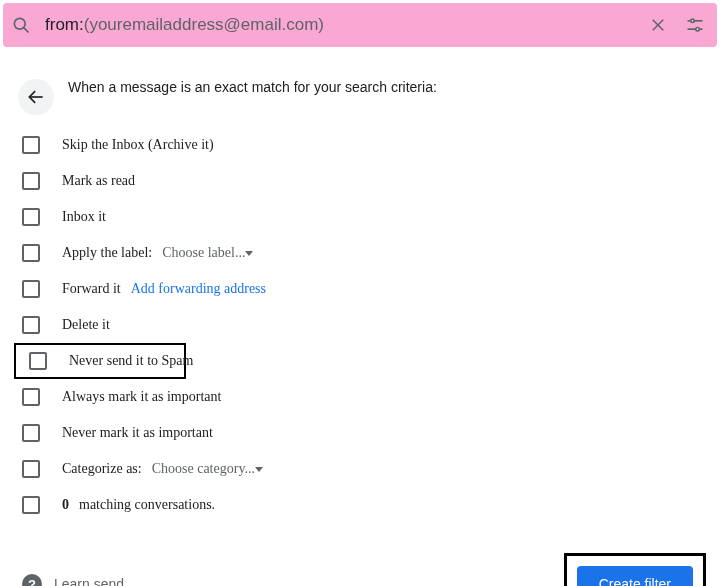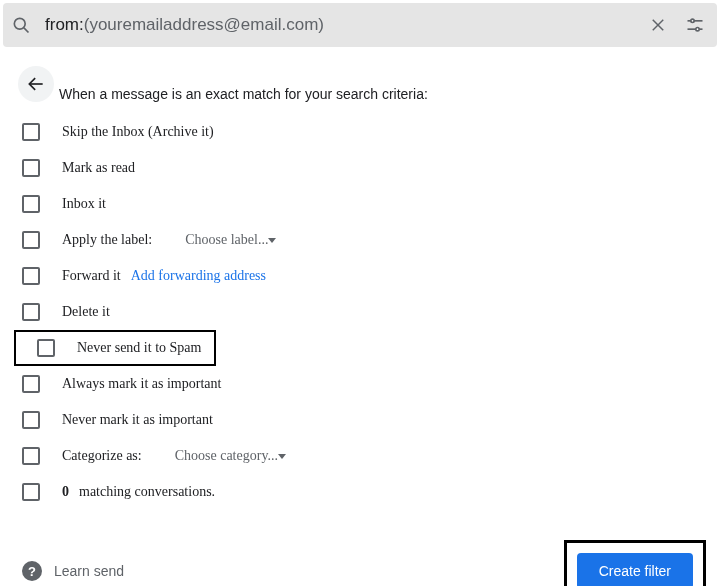--- a/index.html
+++ b/index.html
@@ -7,21 +7,21 @@
     font-family: Arial, Roboto, sans-serif;
     font-size: 14px;
     color: #202124;
     background: #fff;
     width: 720px;
   }
   .search-bar {
     display: flex;
     align-items: center;
     height: 44px;
-    background: #e5e5e5;
+    background: #f9a8d4;
     border-radius: 4px;
     padding: 0 8px;
     gap: 14px;
     margin: 3px 3px 0 3px;
   }
   .search-icon, .clear-icon, .tune-icon {
     display: flex;
     align-items: center;
     justify-content: center;
     color: #5f6368;
@@ -33,23 +33,23 @@
     font-size: 17px;
     color: #202124;
   }
   .search-input-prefix { color: #202124; }
   .search-input-paren { color: #5f6368; }
   .search-input-email { color: #5f6368; }
   .clear-icon { cursor: pointer; color: #5f6368; }
   .tune-icon { cursor: pointer; color: #5f6368; margin-right: 4px; margin-left:4px;}
   .header-row {
     display: flex;
-    align-items: flex-end;
-    gap: 5px;
-    padding: 19px 12px 12px 18px;
+    align-items: flex-start;
+    gap: 14px;
+    padding: 32px 12px 12px 18px;
   }
   .back-btn {
     width: 36px;
     height: 36px;
     border-radius: 50%;
     background: #f1f3f4;
     display: flex;
     align-items: center;
     justify-content: center;
     cursor: pointer;
@@ -66,22 +66,22 @@
     display: flex;
     align-items: center;
     gap: 22px;
     height: 36px;
     position: relative;
     font-family: Liberation Serif, serif;
   }
   .option-row.highlight {
     border: 2px solid #000;
     margin-left: -4px;
-    padding-left: 19px;
-    width: 202px;
+    padding-left: 11px;
+    width: 172px;
   }
   .option-row.highlight .checkbox { margin-left: 2px;}
   .checkbox {
     width: 18px;
     height: 18px;
     border: 2px solid #5f6368;
     border-radius: 2px;
     flex-shrink: 0;
     cursor: pointer;
     margin-left: 4px;
@@ -94,21 +94,20 @@
     gap: 10px;
     white-space: nowrap;
   }
   .dropdown {
     display: inline-flex;
     align-items: center;
     gap: 0;
     color: #5f6368;
     cursor: pointer;
     font-size: 14px;
-    margin-left: 23px;
   }
   .caret {
     display:inline-block;
     width:0; height:0;
     border-left:4px solid transparent;
     border-right:4px solid transparent;
     border-top:5px solid #5f6368;
   }
   .link {
     color: #1a73e8;

